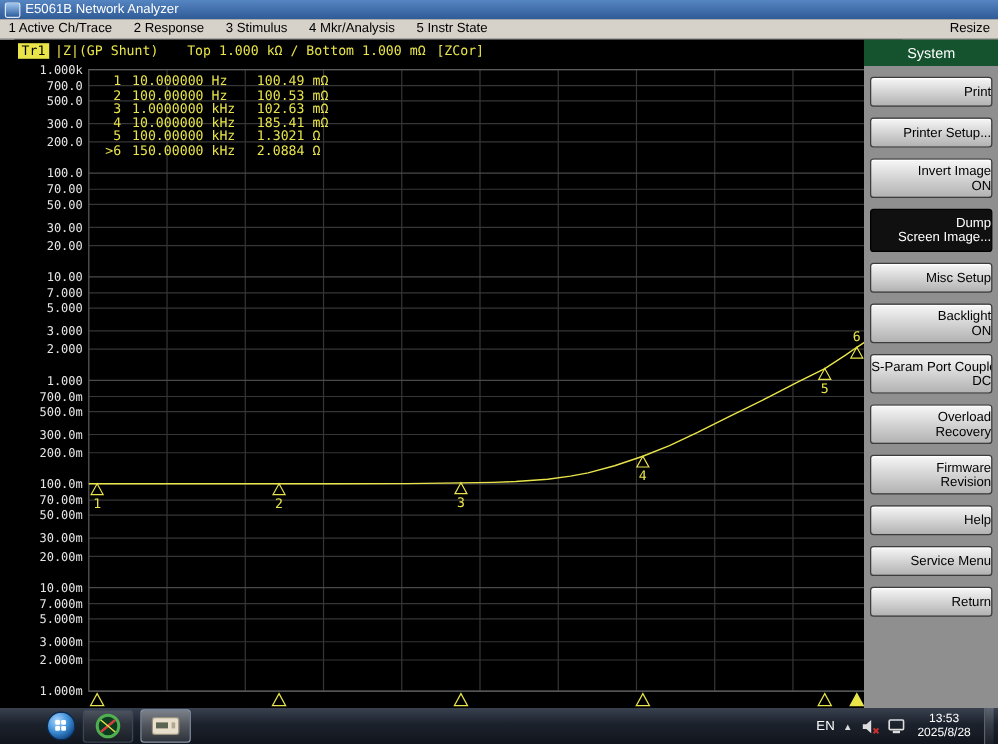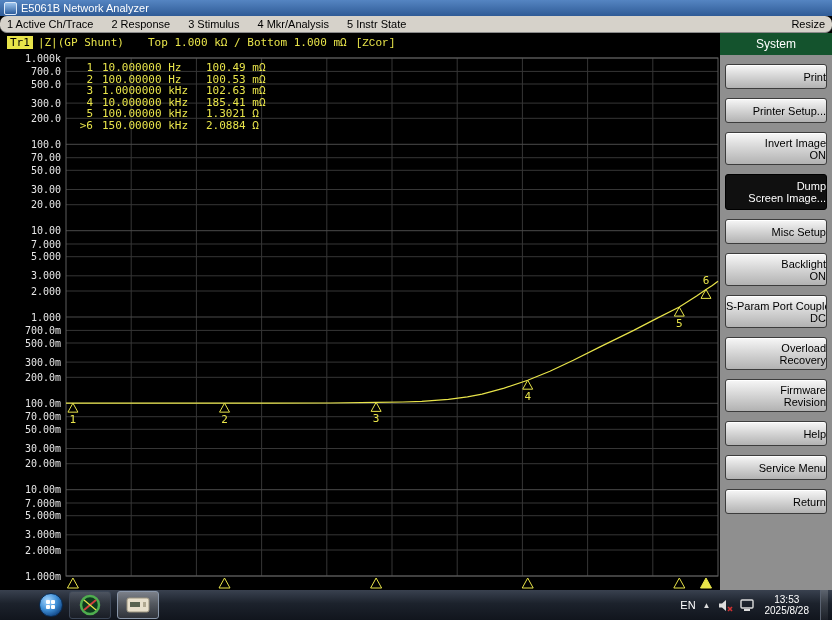--- a/index.html
+++ b/index.html
@@ -8,30 +8,30 @@
 
   
   #titlebar{position:absolute;left:0;top:0;width:832px;height:16px;box-sizing:border-box;
     background:linear-gradient(#5585c2,#2f5b96);display:flex;align-items:center;gap:4px;padding:0 4px;}
   #titlebar .win-icon{width:11px;height:11px;background:linear-gradient(#9cc4ee,#2c5c9c);
     border:1px solid #dce8f8;border-radius:2px;}
   #titlebar .ttl{color:#fff;font-size:11px;line-height:11px;}
 
   #menubar{position:absolute;left:0;top:16px;width:832px;height:17px;box-sizing:border-box;
     background:#d6d2ca;border-bottom:1px solid #8a8a8a;display:flex;align-items:center;
-    font-size:11px;color:#000;padding:0 7px;gap:18px;border-radius:7px;}
+    font-size:11px;color:#000;padding:0 7px;gap:18px;}
   #menubar .menu-right{margin-left:auto;}
 
   
-  #display{position:absolute;left:4px;top:33px;width:720px;height:557px;background:#000;padding-left:20px;}
+  #display{position:absolute;left:12px;top:33px;width:720px;height:557px;background:#000;padding-left:20px;}
   #trace-header{position:absolute;left:3px;top:3px;display:flex;align-items:center;
     font:11px "DejaVu Sans Mono",monospace;color:#e8e44a;white-space:pre;}
   #trace-header .tr-tag{background:#e8e44a;color:#000;padding:0 3px;margin-right:5px;}
   #trace-header .tr-scale{margin-left:24px;}
-  #trace-header .tr-cal{margin-left:9px;font-family:Liberation Mono, monospace;}
+  #trace-header .tr-cal{margin-left:9px;}
 
   #plot{position:absolute;left:0;top:20px;}
   .gl{stroke:#363636;stroke-width:1;}
   .gm{stroke:#4a4a4a;stroke-width:1;}
   .gb{stroke:#5c5c5c;stroke-width:1;fill:none;}
   .ylab{fill:#e6e6e6;font:10px "DejaVu Sans Mono",monospace;}
   .trace{fill:none;stroke:#e8e44a;stroke-width:1.2;}
   .mtri{fill:none;stroke:#e8e44a;stroke-width:1;}
   .mtrif{fill:#e8e44a;stroke:#e8e44a;}
   .mnumtxt{fill:#e8e44a;font:11px "DejaVu Sans Mono",monospace;}

